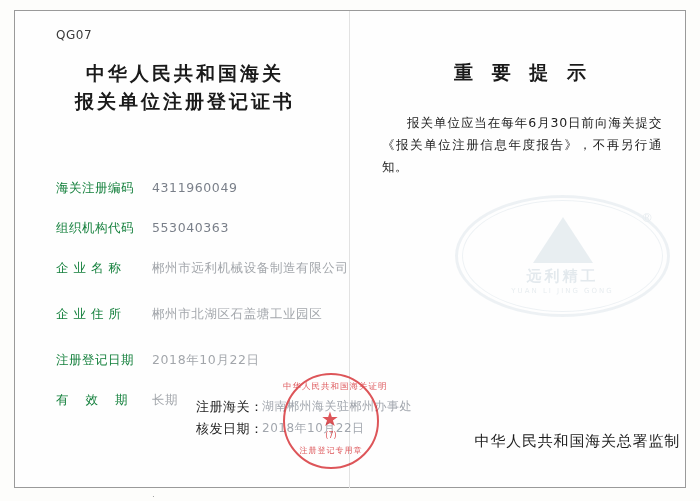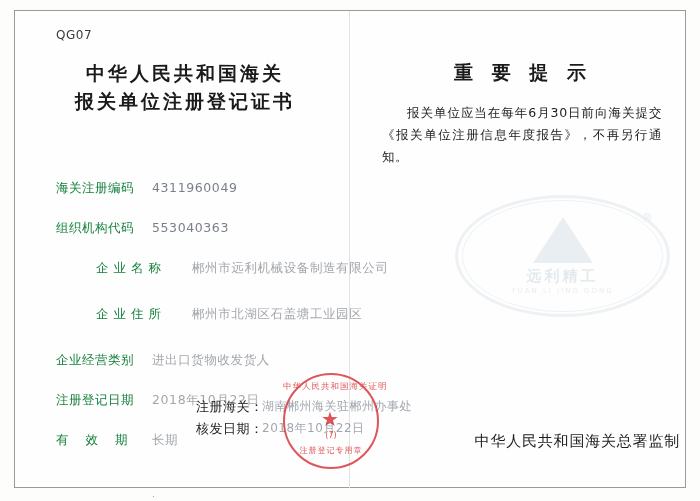--- a/index.html
+++ b/index.html
@@ -72,21 +72,21 @@
     position: absolute;
     left: 26px;
     top: 118px;
     width: 290px;
   }
   .field-row {
     position: relative;
     height: 24px;
     margin-bottom: 4px;
   }
-  .field-row.gap-lg { margin-bottom: 22px; margin-left: 40px; }
+  .field-row.gap-lg { margin-bottom: 22px; }
   .field-row.gap-md { margin-bottom: 16px; }
   .field-label {
     position: absolute;
     left: 0;
     top: 2px;
     width: 88px;
     font-size: 12.5px;
     color: #15803d;
     letter-spacing: 0.5px;
     white-space: nowrap;
@@ -151,21 +151,21 @@
   }
   .notice-title {
     text-align: center;
     font-size: 19px;
     font-weight: 700;
     letter-spacing: 6px;
     color: #1a1a1a;
     padding-left: 6px;
   }
   .notice-body {
-    margin-top: 16px;
+    margin-top: 26px;
     padding: 0 18px 0 22px;
     font-size: 12.5px;
     line-height: 22px;
     color: #1d1d1d;
     letter-spacing: 0.6px;
     text-align: justify;
   }
   .notice-body .indent { text-indent: 25px; display: block; }
 
   .issuer {
@@ -332,24 +332,20 @@
       </div>
       <div class="field-row gap-lg">
         <span class="field-label">企 业 名 称</span>
         <span class="field-value faint">郴州市远利机械设备制造有限公司</span>
       </div>
       <div class="field-row gap-lg">
         <span class="field-label">企 业 住 所</span>
         <span class="field-value faint">郴州市北湖区石盖塘工业园区</span>
       </div>
       <div class="field-row gap-md">
-        <span class="field-label">企业经营类别</span>
-        <span class="field-value faint">进出口货物收发货人</span>
-      </div>
-      <div class="field-row gap-md">
         <span class="field-label">注册登记日期</span>
         <span class="field-value faint">2018年10月22日</span>
       </div>
       <div class="field-row">
         <span class="field-label spread">有 效 期</span>
         <span class="field-value faint">长期</span>
       </div>
     </div>
   </div>
 

